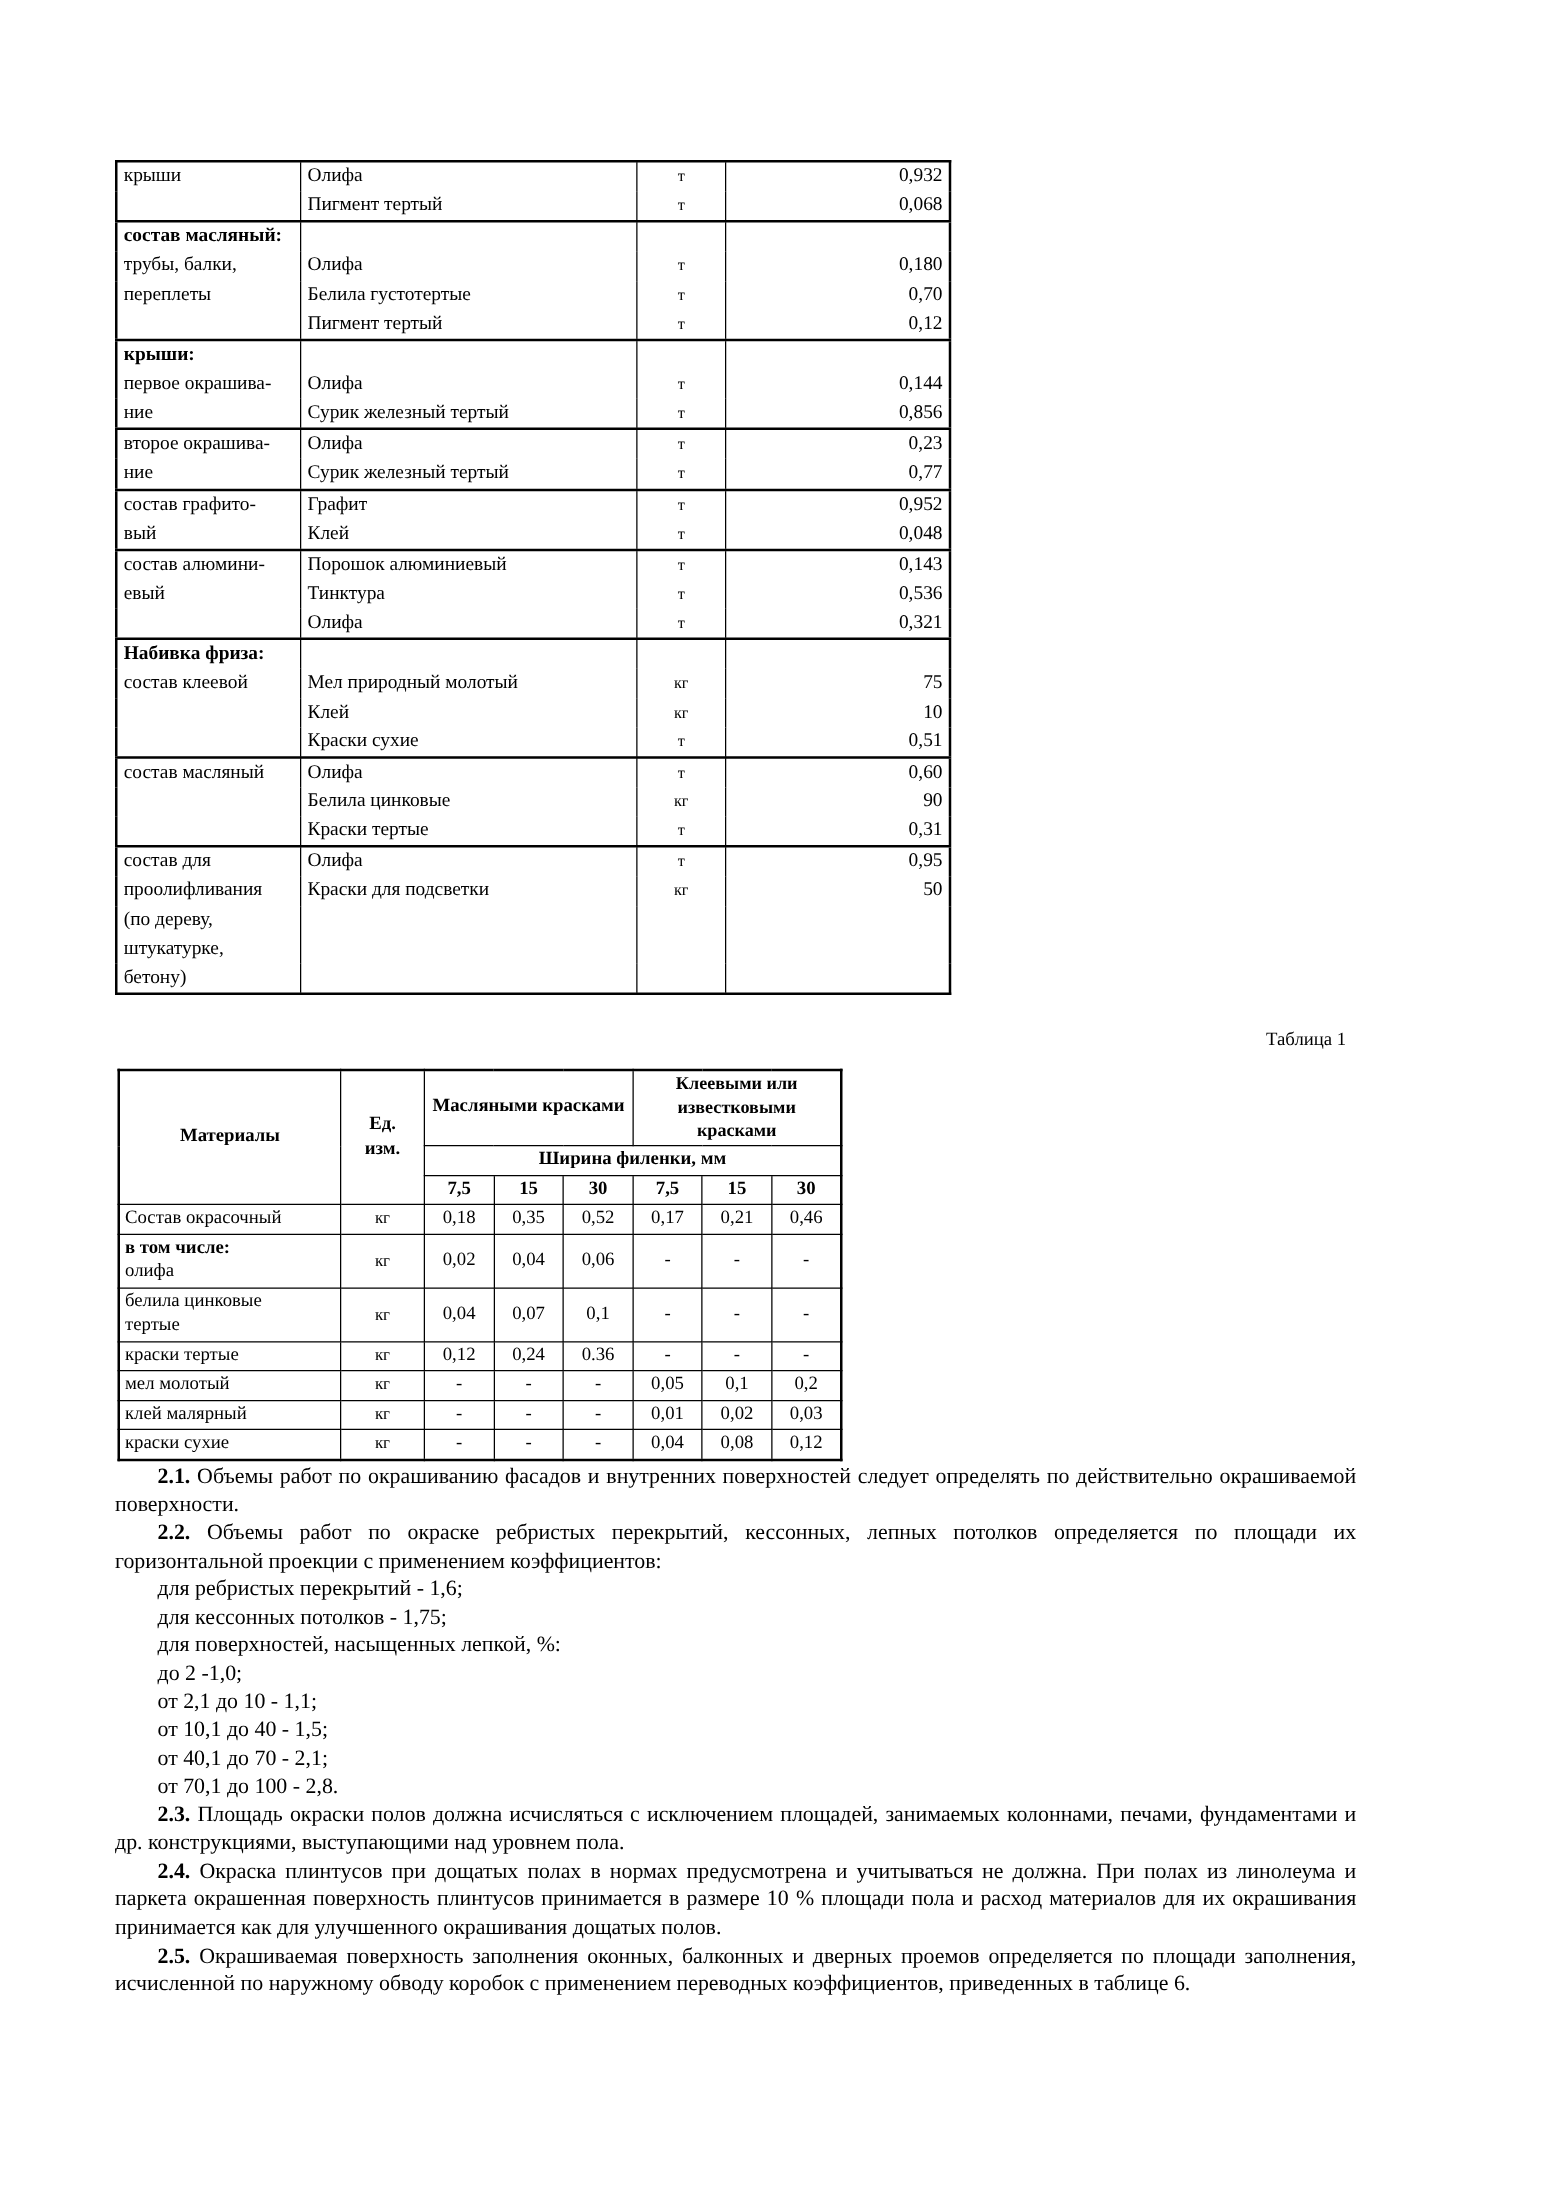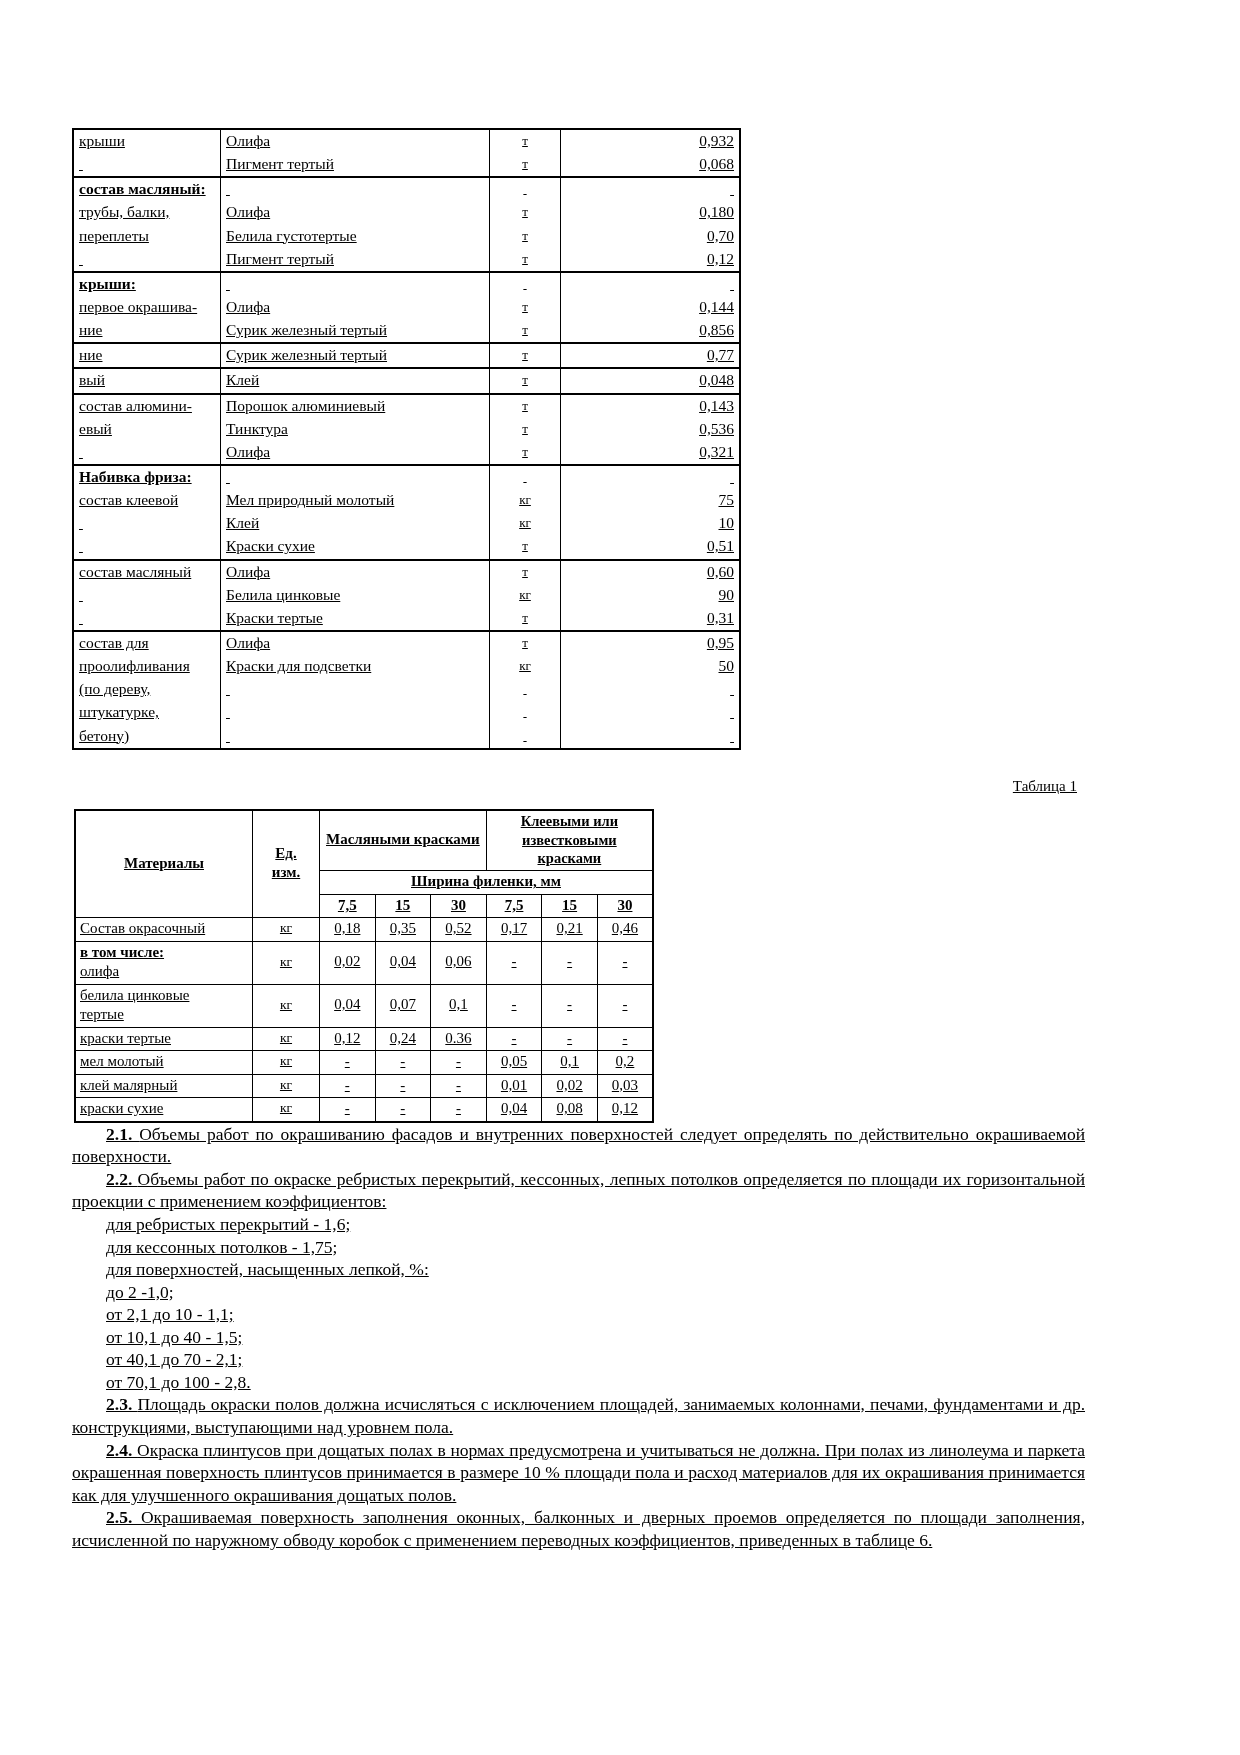--- a/index.html
+++ b/index.html
@@ -13,22 +13,21 @@
     height: 1755px;
     font-family: "Liberation Serif", "DejaVu Serif", serif;
     color: #000000;
     position: relative;
     overflow: hidden;
   }
   .page {
     box-sizing: border-box;
     width: 1240px;
     height: 1755px;
-    padding: 128px 155px 0 72px;
-    text-decoration: underline;
+    padding: 128px 155px 0 92px;
   }
 
   
   table {
     border-collapse: collapse;
     table-layout: fixed;
   }
   table td, table th {
     border: 1px solid #000;
     font-weight: normal;
@@ -181,27 +180,39 @@
         </tr>
         <tr class="rowline">
           <td class="c-name">ние</td>
           <td class="c-mat">Сурик железный тертый</td>
           <td class="c-unit">т</td>
           <td class="c-val">0,856</td>
         </tr>
       </tbody>
       <tbody class="grp">
         <tr class="rowline">
+          <td class="c-name">второе окрашива-</td>
+          <td class="c-mat">Олифа</td>
+          <td class="c-unit">т</td>
+          <td class="c-val">0,23</td>
+        </tr>
+        <tr class="rowline">
           <td class="c-name">ние</td>
           <td class="c-mat">Сурик железный тертый</td>
           <td class="c-unit">т</td>
           <td class="c-val">0,77</td>
         </tr>
       </tbody>
       <tbody class="grp">
+        <tr class="rowline">
+          <td class="c-name">состав графито-</td>
+          <td class="c-mat">Графит</td>
+          <td class="c-unit">т</td>
+          <td class="c-val">0,952</td>
+        </tr>
         <tr class="rowline">
           <td class="c-name">вый</td>
           <td class="c-mat">Клей</td>
           <td class="c-unit">т</td>
           <td class="c-val">0,048</td>
         </tr>
       </tbody>
       <tbody class="grp">
         <tr class="rowline">
           <td class="c-name">состав алюмини-</td>

